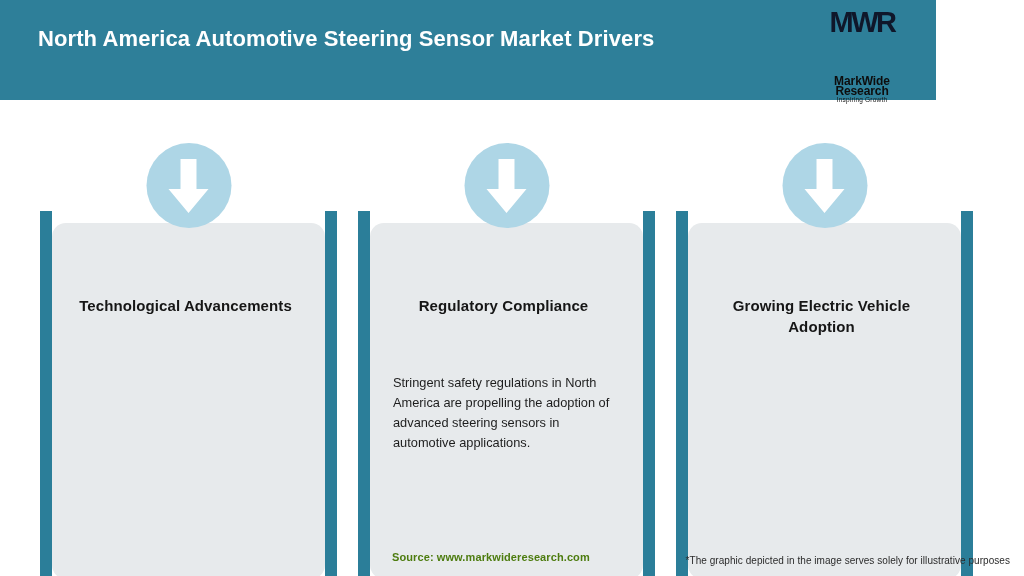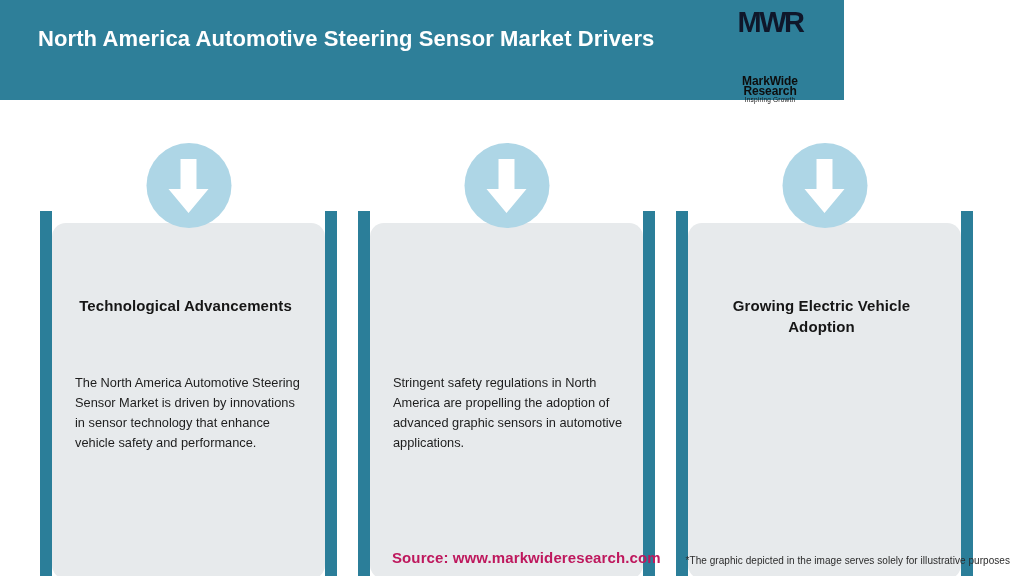--- a/index.html
+++ b/index.html
@@ -10,21 +10,21 @@
     background: #ffffff;
     font-family: "Liberation Sans", sans-serif;
     overflow: hidden;
     position: relative;
   }
 
   
   .header {
     position: absolute;
     left: 0; top: 0;
-    width: 844px;
+    width: 936px;
     height: 100px;
     background: #2e7f99;
   }
 
   .header-title {
     position: absolute;
     left: 38px;
     top: 26px;
     font-size: 22px;
     font-weight: bold;
@@ -150,23 +150,23 @@
     font-size: 12.8px;
     color: #1d1d1d;
     line-height: 20px;
   }
 
   
   .footer-source {
     position: absolute;
     left: 392px;
     top: 557px;
-    font-size: 15px;
-    font-weight: bold;
-    color: #be185d;
+    font-size: 11px;
+    font-weight: bold;
+    color: #4d7c0f;
     letter-spacing: 0.1px;
     transform: translateY(-50%);
     white-space: nowrap;
   }
 
   .footer-note {
     position: absolute;
     right: 14px;
     top: 560px;
     font-size: 10px;
@@ -188,33 +188,33 @@
     <div class="logo-tagline">Inspiring Growth</div>
   </div>
 </div>
 
 <div class="cards">
 
   <div class="card-wrap c0">
     <div class="frame"></div>
     <div class="card">
       <div class="card-heading">Technological Advancements</div>
-      <div class="card-body">The North America Automotive Steering Sensor Market is driven by innovations in sensor technology that enhance vehicle safety and performance.</div>
     </div>
     <div class="icon-circle">
       <svg class="arrow-down" viewBox="0 0 52 54">
         <polygon points="18,0 34,0 34,30 46,30 26,54 6,30 18,30" fill="#ffffff"></polygon>
       </svg>
     </div>
   </div>
 
   <div class="card-wrap c1">
     <div class="frame"></div>
     <div class="card">
-      <div class="card-body">Stringent safety regulations in North America are propelling the adoption of advanced graphic sensors in automotive applications.</div>
+      <div class="card-heading">Regulatory Compliance</div>
+      <div class="card-body">Stringent safety regulations in North America are propelling the adoption of advanced steering sensors in automotive applications.</div>
     </div>
     <div class="icon-circle">
       <svg class="arrow-down" viewBox="0 0 52 54">
         <polygon points="18,0 34,0 34,30 46,30 26,54 6,30 18,30" fill="#ffffff"></polygon>
       </svg>
     </div>
   </div>
 
   <div class="card-wrap c2">
     <div class="frame"></div>

